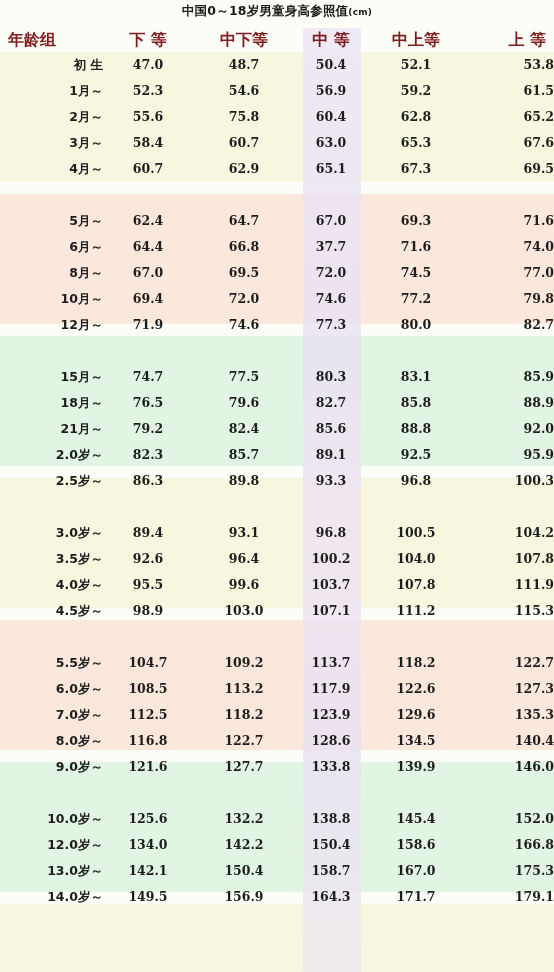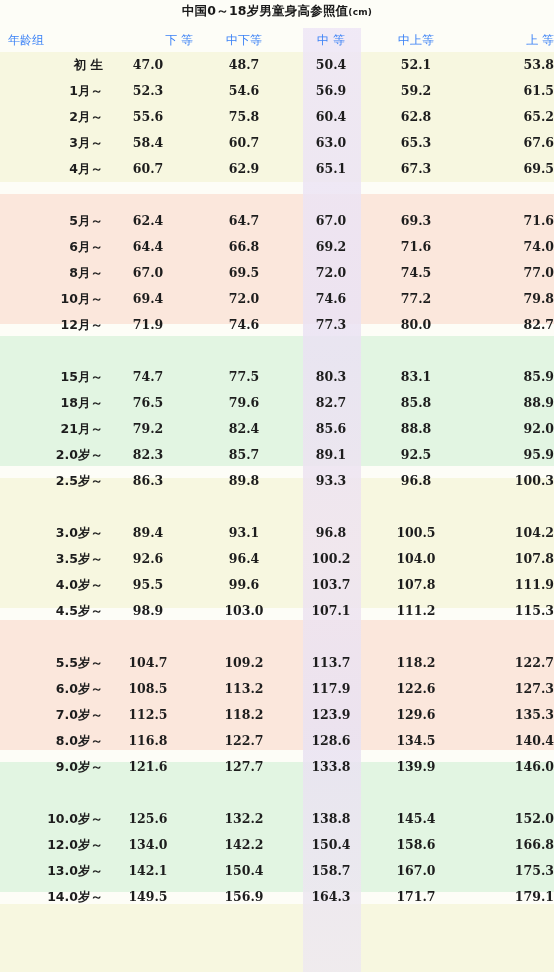--- a/index.html
+++ b/index.html
@@ -76,32 +76,32 @@
   col.c-age  { width: 103px; }
   col.c-v1   { width:  90px; }
   col.c-v2   { width: 102px; }
   col.c-v3   { width:  72px; }
   col.c-v4   { width:  98px; }
   col.c-v5   { width:  89px; }
 
   
   tr.head th {
     font-family: "DejaVu Sans", "Liberation Sans", sans-serif;
-    font-size: 12px;
+    font-size: 16px;
     height: 24px;
     line-height: 24px;
-    font-weight: normal;
-    color: #3b82f6;
+    font-weight: bold;
+    color: #7f1d1d;
   }
   tr.head th.h-age { text-align: left;   padding-left: 8px; }
-  tr.head th.h-v1  { text-align: right; }
+  tr.head th.h-v1  { text-align: center; }
   tr.head th.h-v2  { text-align: center; }
   tr.head th.h-v3  { text-align: center; }
   tr.head th.h-v4  { text-align: center; }
-  tr.head th.h-v5  { text-align: right;  }
+  tr.head th.h-v5  { text-align: right;  padding-right: 8px; }
 
   
   td.age {
     text-align: right;
     padding-right: 55px;
     font-family: "DejaVu Sans", "Liberation Sans", sans-serif;
     font-size: 11.5px;
   }
   td.val { text-align: center; font-family: "DejaVu Serif", serif; }
   td.v1 { padding-right: 10px; }
@@ -215,21 +215,21 @@
           <td class="val v1">62.4</td>
           <td class="val v2">64.7</td>
           <td class="val v3">67.0</td>
           <td class="val v4">69.3</td>
           <td class="val v5">71.6</td>
         </tr>
         <tr>
           <td class="age">6月～</td>
           <td class="val v1">64.4</td>
           <td class="val v2">66.8</td>
-          <td class="val v3">69.2</td>
+          <td class="val v3">37.7</td>
           <td class="val v4">71.6</td>
           <td class="val v5">74.0</td>
         </tr>
         <tr>
           <td class="age">8月～</td>
           <td class="val v1">67.0</td>
           <td class="val v2">69.5</td>
           <td class="val v3">72.0</td>
           <td class="val v4">74.5</td>
           <td class="val v5">77.0</td>

